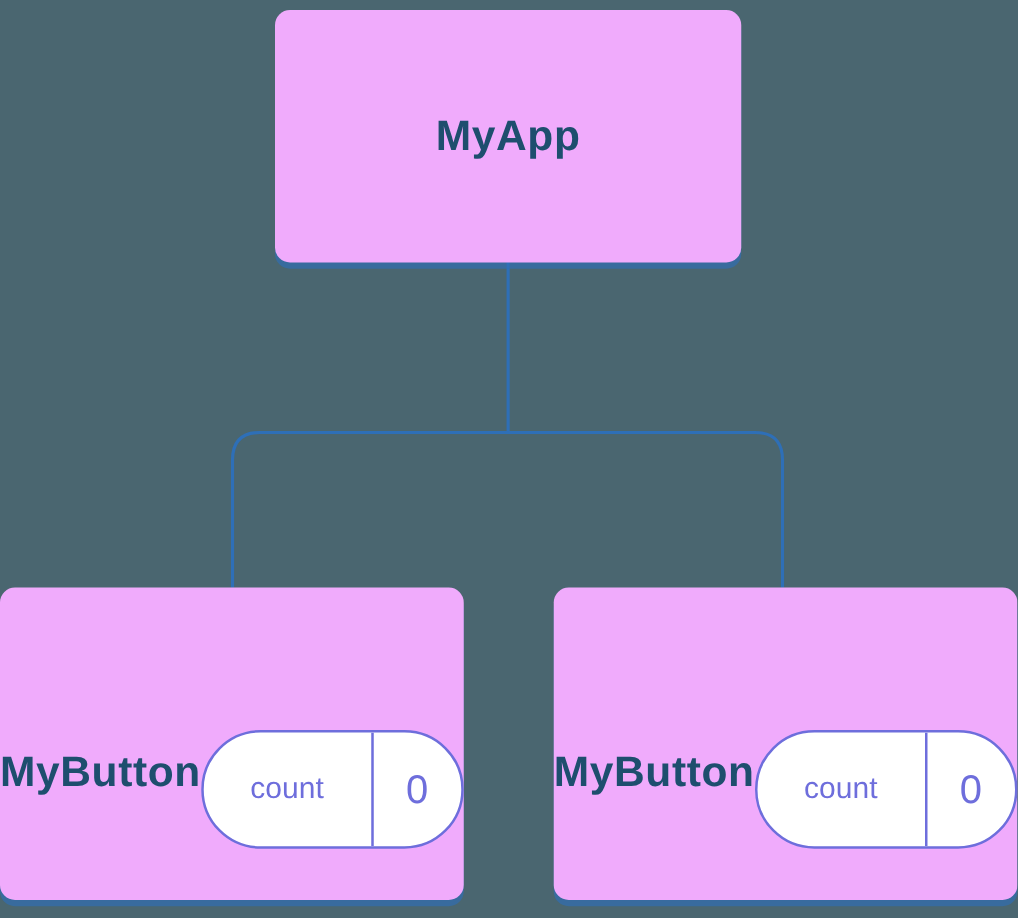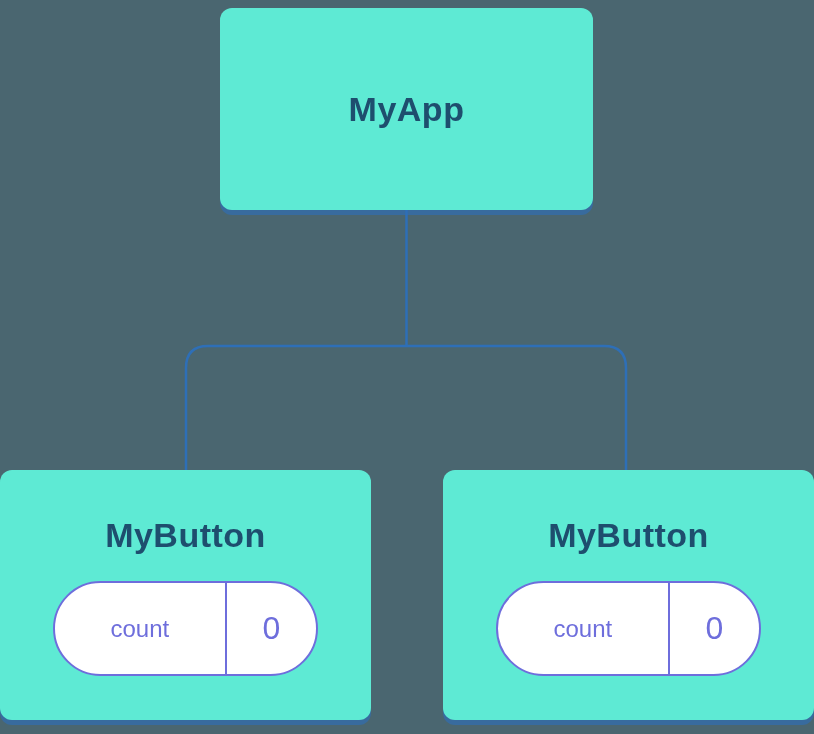--- a/index.html
+++ b/index.html
@@ -26,21 +26,21 @@
     height: 734px;
     pointer-events: none;
   }
   .connectors path {
     fill: none;
     stroke: #2E6FB7;
     stroke-width: 2.5;
   }
   .node {
     position: absolute;
-    background: #5eead4;
+    background: #f0abfc;
     border-radius: 12px;
     box-shadow: 0 5px 0 0 rgba(46, 111, 183, 0.65);
     box-sizing: border-box;
   }
   .node-title {
     color: #1E4E6E;
     font-weight: bold;
     font-size: 34px;
     letter-spacing: 0.5px;
     text-align: center;
@@ -52,21 +52,21 @@
     height: 202px;
     display: flex;
     align-items: center;
     justify-content: center;
   }
   .node.child {
     top: 470px;
     width: 371px;
     height: 250px;
     display: flex;
-    flex-direction: column;
+    flex-direction: row;
     align-items: center;
     padding-top: 46px;
   }
   .node.child.left  { left: 0; }
   .node.child.right { left: 443px; }
   .pill {
     margin-top: 26px;
     width: 265px;
     height: 95px;
     border: 2px solid #6E6EDC;

